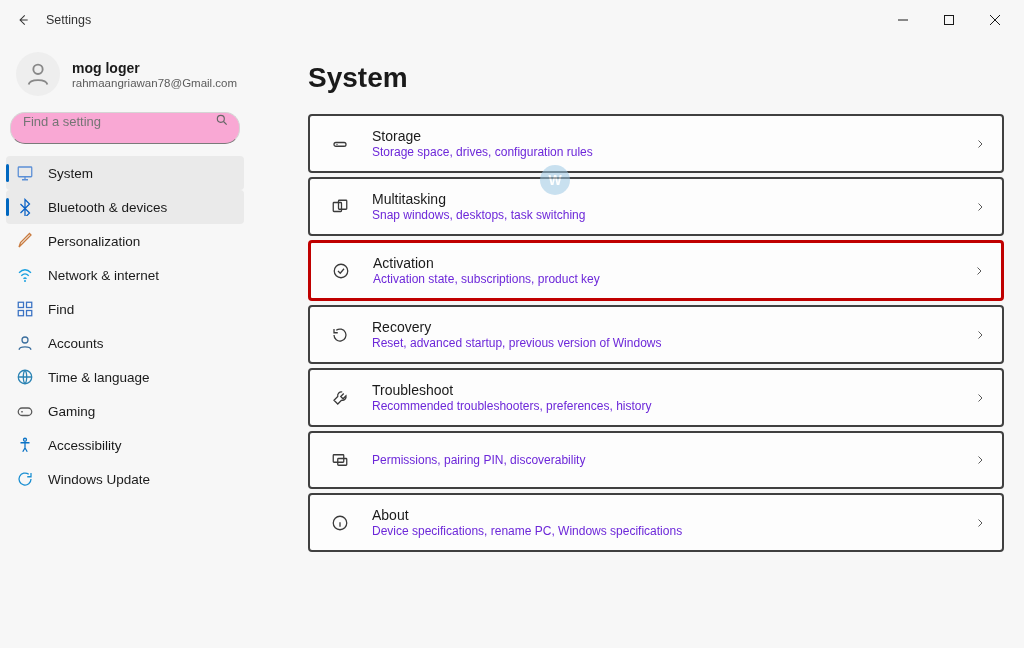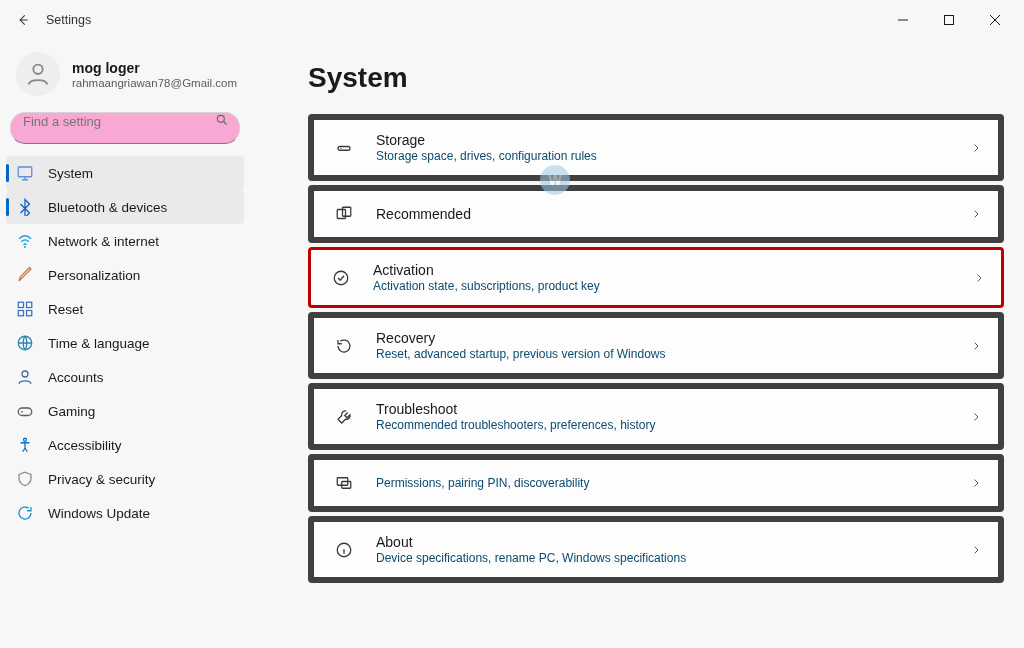--- a/index.html
+++ b/index.html
@@ -86,34 +86,34 @@
   }
   .content {
     flex: 1;
     padding: 22px 20px 18px 58px;
     overflow-y: auto;
   }
   .page-title { font-size: 28px; font-weight: 600; margin: 0 0 20px 0; }
   .cards { display: flex; flex-direction: column; gap: 4px; }
   .card {
     background: #fdfdfd;
-    border: 6px solid #404040;
+    border: 2px solid #404040;
     border-radius: 4px;
     display: flex; align-items: center;
     padding: 12px 16px;
     min-height: 58px;
   }
   .card.highlighted { border: 3px solid #c00000; align-items: center; }
   .card-icon {
     width: 28px; display: flex; justify-content: center; color: #3a3a3a;
     margin-right: 18px;
   }
   .card-text { flex: 1; display: flex; flex-direction: column; gap: 1px; }
   .card-title { font-size: 14px; color: #1a1a1a; }
-  .card-sub { font-size: 12px; color: #0c4a6e; }
+  .card-sub { font-size: 12px; color: #6d28d9; }
   .chevron { color: #5a5a5a; }
   .watermark {
     position: absolute; top: 165px; left: 540px;
     width: 30px; height: 30px; border-radius: 50%;
     background: #9ec9e5; display: flex; align-items: center; justify-content: center;
     color: #fff; font-weight: 700; font-size: 14px; opacity: 0.55;
   }
   svg { display: block; }
 </style>
 </head>
@@ -188,88 +188,80 @@
           <span class="nav-icon">
             <svg width="18" height="18" viewBox="0 0 24 24">
               <path d="M12 2l6 6-6 6 6 6-6 6V2z M6 8l12 12 M6 20l12-12" stroke="#0b62c6" stroke-width="1.7" fill="none"></path>
             </svg>
           </span>
     <span>Bluetooth &amp; devices</span>
         </div>
         <div class="nav-item">
           <span class="nav-icon">
             <svg width="18" height="18" viewBox="0 0 24 24">
+              <path d="M4 20l4-4 12-12-2-2L6 14l-2 6z" stroke="#c97b3f" stroke-width="1.7" fill="none"></path>
+            </svg>
+          </span>
+    <span>Personalization</span>
+        </div>
+        <div class="nav-item">
+          <span class="nav-icon">
+            <svg width="18" height="18" viewBox="0 0 24 24">
               <path d="M4 9c5-5 11-5 16 0M7 13c3-3 7-3 10 0M10 17c1-1 3-1 4 0" stroke="#1aa0e0" stroke-width="1.7" fill="none"></path>
               <circle cx="12" cy="20" r="1.3" fill="#1aa0e0"></circle>
             </svg>
           </span>
     <span>Network &amp; internet</span>
-        </div>
-        <div class="nav-item">
-          <span class="nav-icon">
-            <svg width="18" height="18" viewBox="0 0 24 24">
-              <path d="M4 20l4-4 12-12-2-2L6 14l-2 6z" stroke="#c97b3f" stroke-width="1.7" fill="none"></path>
-            </svg>
-          </span>
-    <span>Personalization</span>
         </div>
         <div class="nav-item">
           <span class="nav-icon">
             <svg width="18" height="18" viewBox="0 0 24 24">
               <rect x="3" y="3" width="7" height="7" stroke="#3b73c4" stroke-width="1.7" fill="none"></rect>
               <rect x="14" y="3" width="7" height="7" stroke="#3b73c4" stroke-width="1.7" fill="none"></rect>
               <rect x="3" y="14" width="7" height="7" stroke="#3b73c4" stroke-width="1.7" fill="none"></rect>
               <rect x="14" y="14" width="7" height="7" stroke="#3b73c4" stroke-width="1.7" fill="none"></rect>
             </svg>
           </span>
-    <span>Reset</span>
+    <span>Find</span>
+        </div>
+        <div class="nav-item">
+          <span class="nav-icon">
+            <svg width="18" height="18" viewBox="0 0 24 24">
+              <circle cx="12" cy="8" r="4" stroke="#3c6f9e" stroke-width="1.7" fill="none"></circle>
+              <path d="M4 21c1-5 15-5 16 0" stroke="#3c6f9e" stroke-width="1.7" fill="none"></path>
+            </svg>
+          </span>
+    <span>Accounts</span>
         </div>
         <div class="nav-item">
           <span class="nav-icon">
             <svg width="18" height="18" viewBox="0 0 24 24">
               <circle cx="12" cy="12" r="9" stroke="#2b83b4" stroke-width="1.7" fill="none"></circle>
               <path d="M3 12h18M12 3c3 3 3 15 0 18M12 3c-3 3-3 15 0 18" stroke="#2b83b4" stroke-width="1.7" fill="none"></path>
             </svg>
           </span>
     <span>Time &amp; language</span>
         </div>
         <div class="nav-item">
           <span class="nav-icon">
             <svg width="18" height="18" viewBox="0 0 24 24">
-              <circle cx="12" cy="8" r="4" stroke="#3c6f9e" stroke-width="1.7" fill="none"></circle>
-              <path d="M4 21c1-5 15-5 16 0" stroke="#3c6f9e" stroke-width="1.7" fill="none"></path>
-            </svg>
-          </span>
-    <span>Accounts</span>
-        </div>
-        <div class="nav-item">
-          <span class="nav-icon">
-            <svg width="18" height="18" viewBox="0 0 24 24">
               <rect x="3" y="8" width="18" height="10" rx="5" stroke="#5a5a5a" stroke-width="1.7" fill="none"></rect>
               <path d="M8 12v2M7 13h2M16 12h.01M18 14h.01" stroke="#5a5a5a" stroke-width="1.7" fill="none"></path>
             </svg>
           </span>
     <span>Gaming</span>
         </div>
         <div class="nav-item">
           <span class="nav-icon">
             <svg width="18" height="18" viewBox="0 0 24 24">
               <circle cx="12" cy="5" r="2" stroke="#0b73c6" stroke-width="1.7" fill="none"></circle>
               <path d="M6 9h12M12 9v7M9 21l3-5 3 5" stroke="#0b73c6" stroke-width="1.7" fill="none"></path>
             </svg>
           </span>
     <span>Accessibility</span>
-        </div>
-        <div class="nav-item">
-          <span class="nav-icon">
-            <svg width="18" height="18" viewBox="0 0 24 24">
-              <path d="M12 3l8 3v5c0 5-3 8-8 10-5-2-8-5-8-10V6l8-3z" stroke="#8a8a8a" stroke-width="1.7" fill="none"></path>
-            </svg>
-          </span>
-    <span>Privacy &amp; security</span>
         </div>
         <div class="nav-item">
           <span class="nav-icon">
             <svg width="18" height="18" viewBox="0 0 24 24">
               <path d="M20 12a8 8 0 1 1-3-6.2M20 4v5h-5" stroke="#1a8fd2" stroke-width="1.7" fill="none"></path>
             </svg>
           </span>
     <span>Windows Update</span>
         </div>
       </div>
@@ -296,21 +288,22 @@
     </span>
         </div>
         <div class="card">
     <span class="card-icon">
             <svg width="18" height="18" viewBox="0 0 24 24">
               <rect x="3" y="6" width="11" height="12" rx="1" stroke="#3a3a3a" stroke-width="1.7" fill="none"></rect>
               <rect x="10" y="3" width="11" height="12" rx="1" stroke="#3a3a3a" stroke-width="1.7" fill="none"></rect>
             </svg>
           </span>
     <div class="card-text">
-      <span class="card-title">Recommended</span>
+      <span class="card-title">Multitasking</span>
+      <span class="card-sub">Snap windows, desktops, task switching</span>
     </div>
     <span class="chevron">
       <svg width="12" height="12" viewBox="0 0 24 24" fill="none" stroke="#5a5a5a" stroke-width="2">
               <path d="M9 5l7 7-7 7"></path>
             </svg>
     </span>
         </div>
         <div class="card highlighted">
     <span class="card-icon">
             <svg width="18" height="18" viewBox="0 0 24 24">

